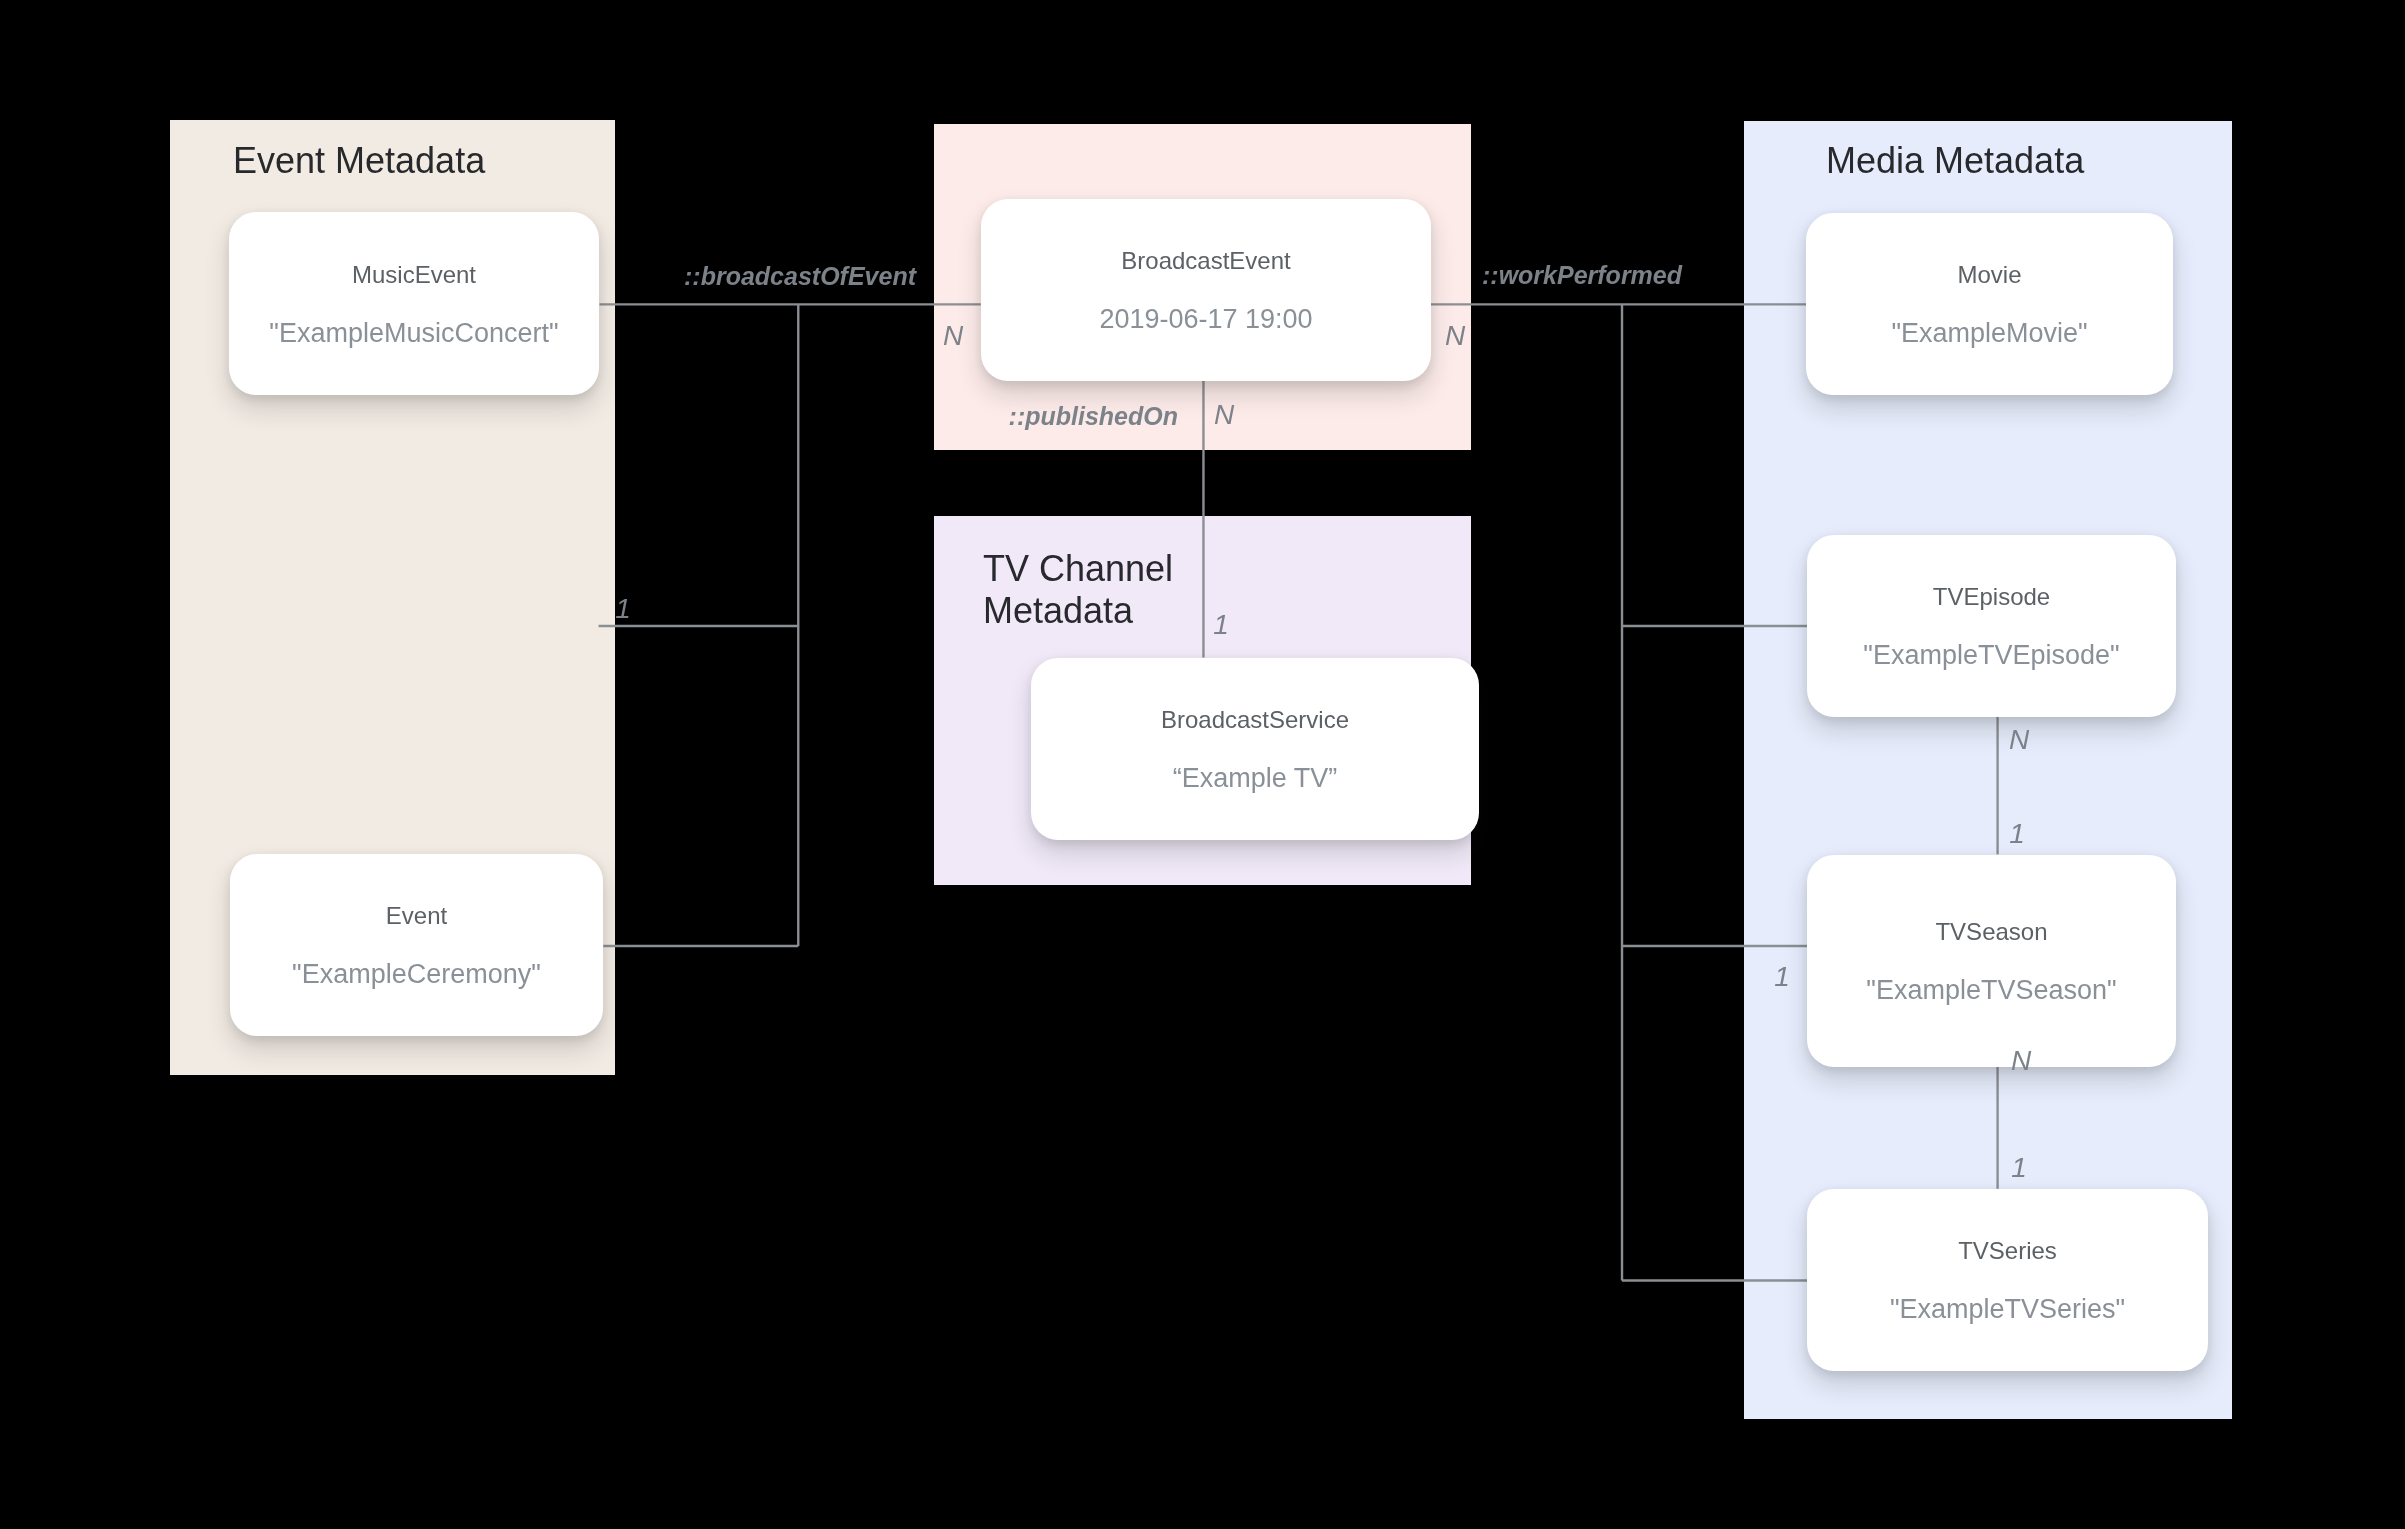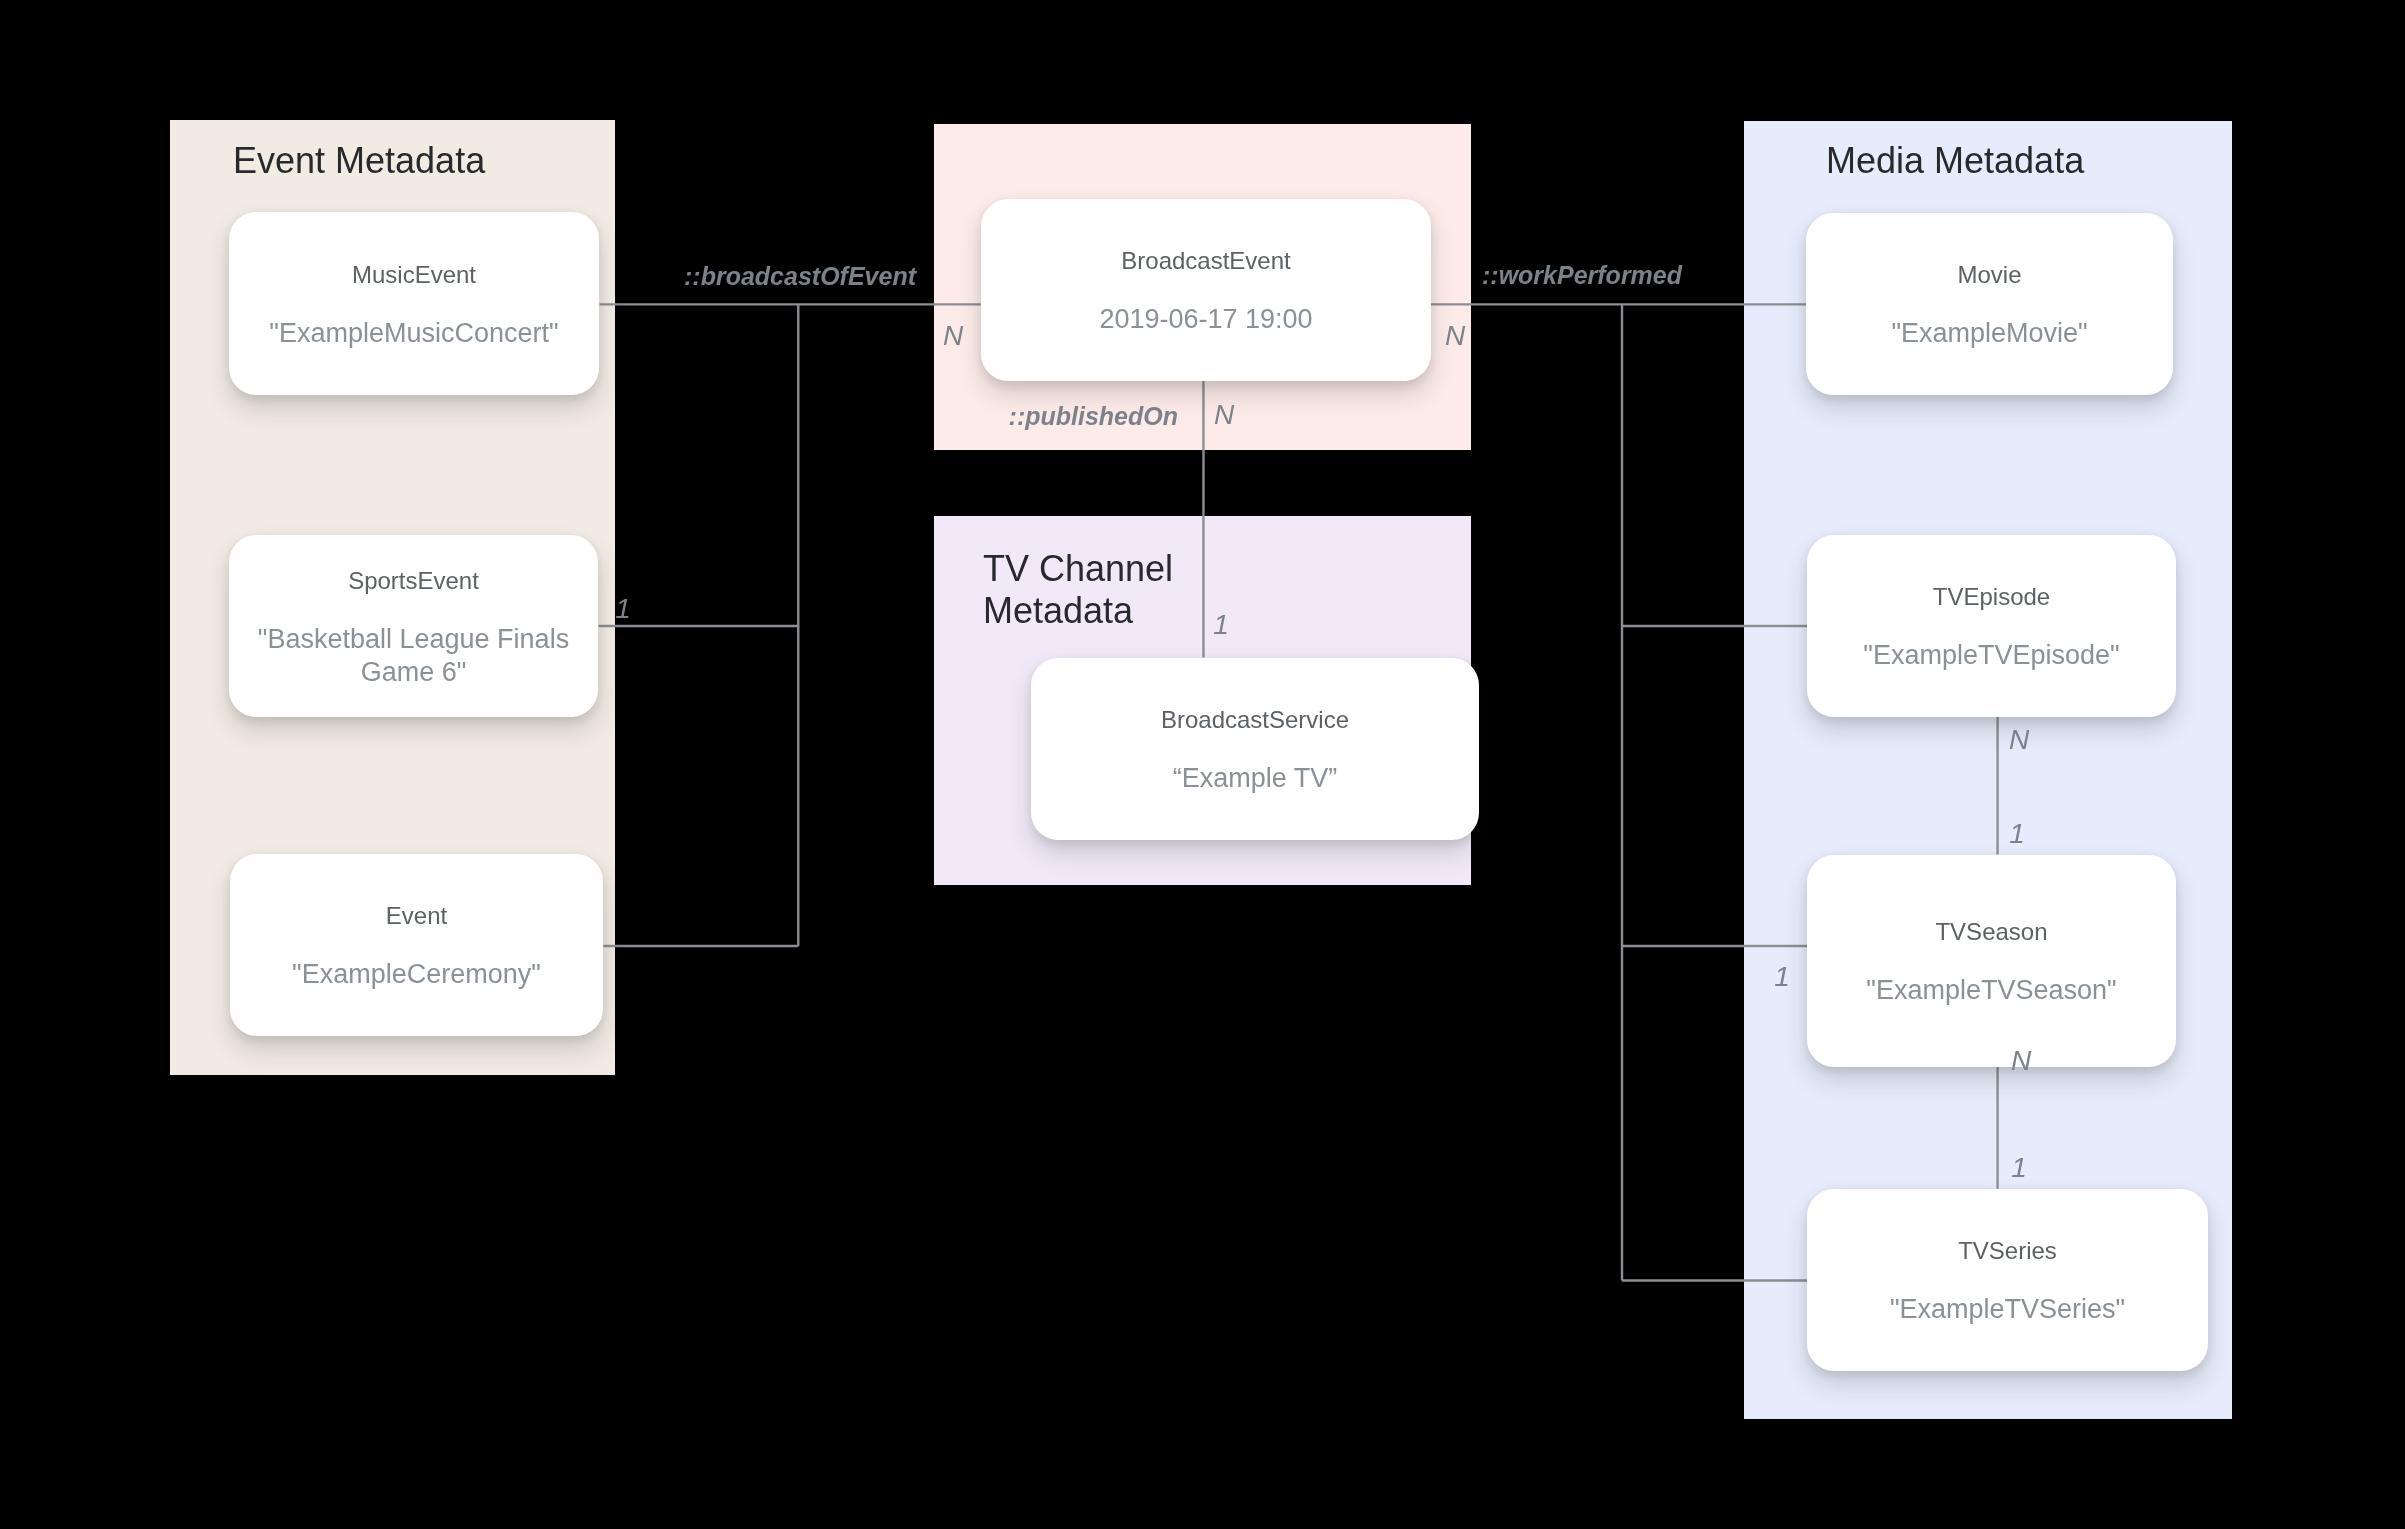--- a/index.html
+++ b/index.html
@@ -125,24 +125,20 @@
     <line x1="1697" y1="1340" x2="1891" y2="1340"></line>
     <line x1="2090" y1="750" x2="2090" y2="894"></line>
     <line x1="2090" y1="1084" x2="2090" y2="1244"></line>
   </svg>
 
   <div class="node" style="left:229px; top:212px; width:370px; height:183px;">
     <div class="node-title">MusicEvent</div>
     <div class="node-subtitle">"ExampleMusicConcert"</div>
   </div>
 
-  <div class="node" style="left:229px; top:535px; width:369px; height:182px;">
-    <div class="node-title">SportsEvent</div>
-    <div class="node-subtitle">"Basketball League Finals Game 6"</div>
-  </div>
 
   <div class="node" style="left:230px; top:854px; width:373px; height:182px;">
     <div class="node-title">Event</div>
     <div class="node-subtitle">"ExampleCeremony"</div>
   </div>
 
   <div class="node" style="left:981px; top:199px; width:450px; height:182px;">
     <div class="node-title">BroadcastEvent</div>
     <div class="node-subtitle">2019-06-17 19:00</div>
   </div>

